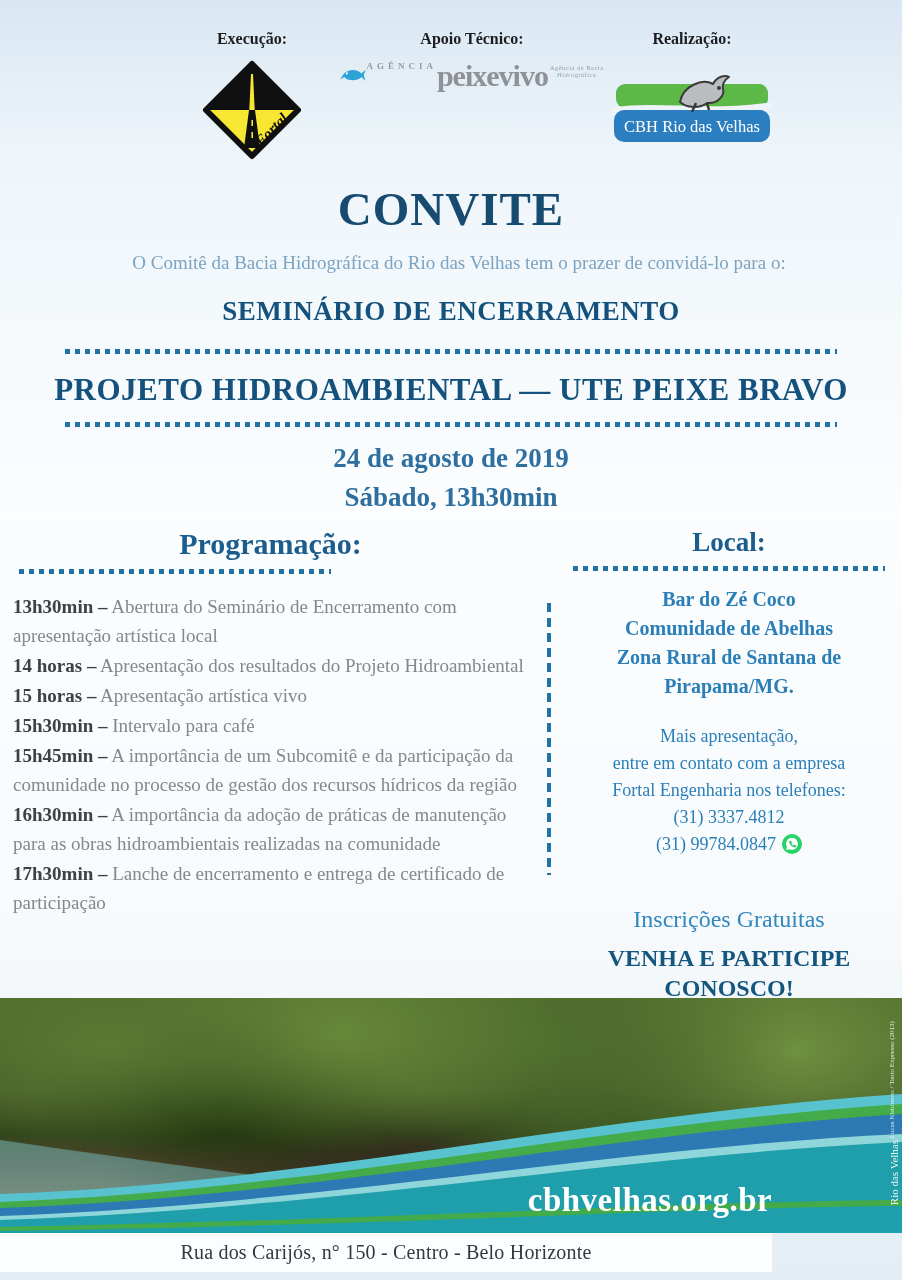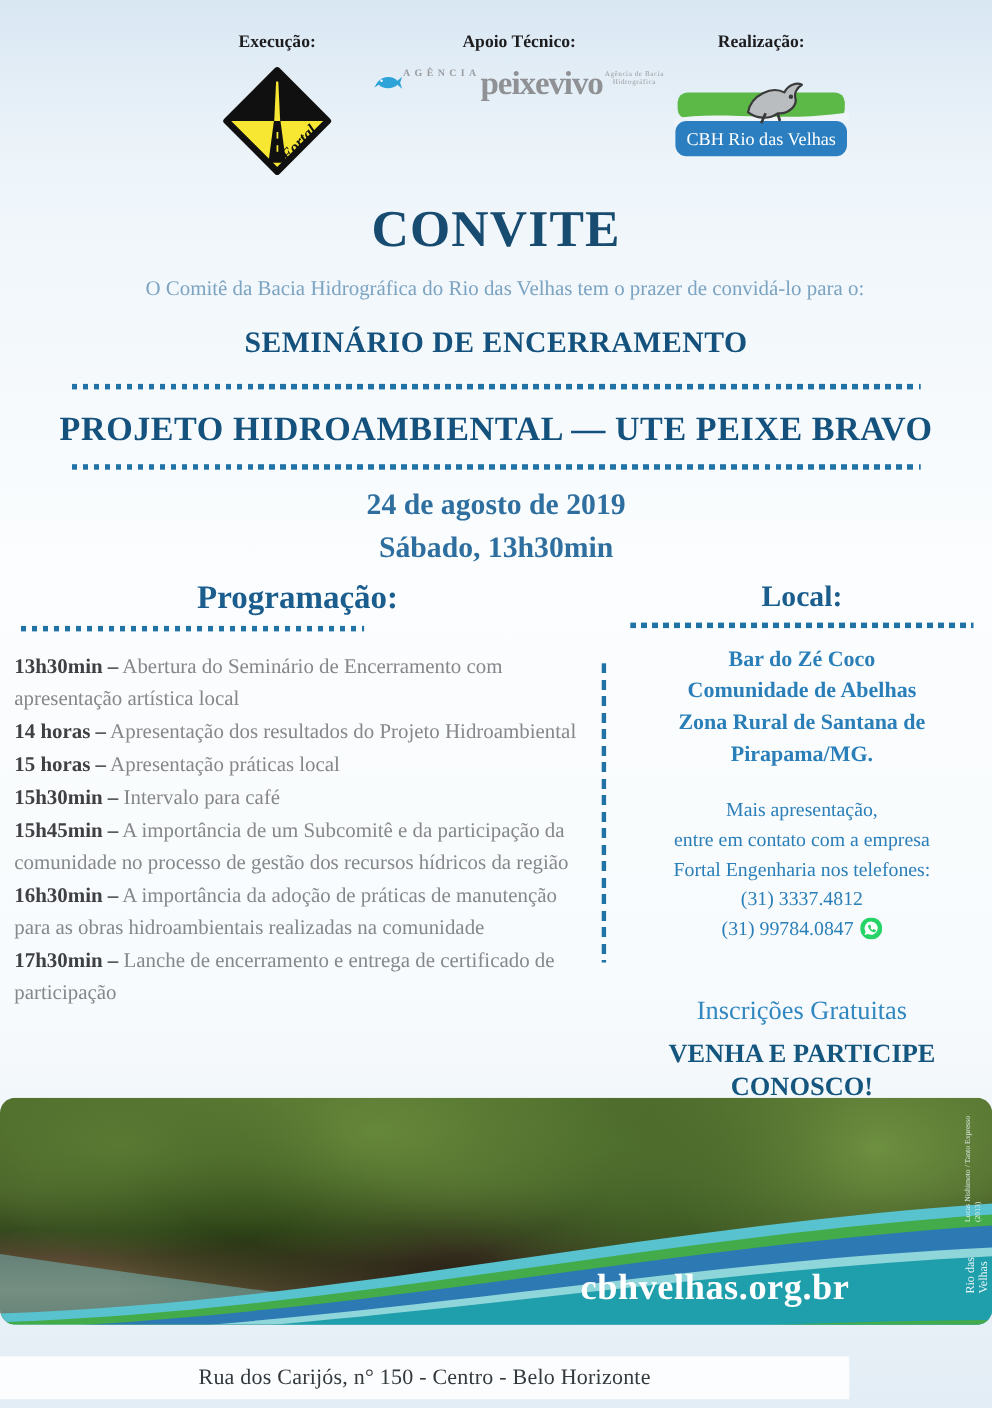--- a/index.html
+++ b/index.html
@@ -42,31 +42,31 @@
   .col-right .col-head{font-size:27px;}
   .addr-block{margin-top:14px;}
   .addr{font-size:20px;line-height:29px;font-weight:600;margin:0;color:#2b7fb9;}
   .info-block{margin-top:22px;}
   .info{font-size:18px;line-height:27px;font-weight:500;margin:0;color:#2b7fb9;}
   .phone{font-size:18px;line-height:27px;font-weight:500;margin:0;color:#2b7fb9;}
   .wa{display:inline-block;vertical-align:-4px;margin-left:6px;}
   .free{margin:44px 0 0;font-size:24px;color:#3187c0;font-weight:500;}
   .cta{font-size:24px;color:#15567f;font-weight:700;line-height:30px;margin:10px 0 0;}
   
-  .photo{position:absolute;top:998px;left:0;width:902px;height:206px;overflow:hidden;
+  .photo{position:absolute;top:998px;left:0;width:902px;height:235px;overflow:hidden;
     background:
       radial-gradient(ellipse 300px 150px at 12% 20%, #5a7a33 0%, rgba(90,122,51,0) 70%),
       radial-gradient(ellipse 320px 170px at 38% 15%, #66883a 0%, rgba(102,136,58,0) 70%),
       radial-gradient(ellipse 340px 180px at 62% 20%, #4f6f2e 0%, rgba(79,111,46,0) 70%),
       radial-gradient(ellipse 300px 170px at 88% 22%, #6e9040 0%, rgba(110,144,64,0) 70%),
       radial-gradient(ellipse 260px 120px at 25% 45%, #22380f 0%, rgba(34,56,15,0) 75%),
       radial-gradient(ellipse 300px 130px at 70% 50%, #3a5520 0%, rgba(58,85,32,0) 70%),
       radial-gradient(ellipse 400px 120px at 45% 78%, #2a2417 0%, rgba(42,36,23,0) 75%),
       radial-gradient(ellipse 300px 100px at 85% 80%, #7a6544 0%, rgba(122,101,68,0) 70%),
-      linear-gradient(180deg,#4e6b2c 0%,#475f28 40%,#31451c 58%,#554730 70%,#6f5d3e 85%,#51432c 100%); border-radius: 14px;}
+      linear-gradient(180deg,#4e6b2c 0%,#475f28 40%,#31451c 58%,#554730 70%,#6f5d3e 85%,#51432c 100%);}
   .waves{position:absolute;inset:0;}
   .website{position:absolute;left:400px;width:500px;bottom:14px;text-align:center;
     font-size:33px;font-weight:700;color:#ffffff;letter-spacing:.5px;}
   .credit{position:absolute;right:2px;bottom:28px;writing-mode:vertical-rl;transform:rotate(180deg);
     color:#eaf5f6;display:flex;gap:2px;}
   .credit-title{font-size:11px;line-height:12px;}
   .credit-sub{font-size:7px;line-height:9px;opacity:.9;}
   
   .addressbar{position:absolute;top:1233px;left:0;width:772px;height:39px;background:#fcfdfe;
     display:flex;align-items:center;justify-content:center;}
@@ -134,21 +134,21 @@
   <p class="date">24 de agosto de 2019</p>
   <p class="time">Sábado, 13h30min</p>
 
   <div class="columns">
     <div class="col-left">
       <h3 class="col-head">Programação:</h3>
       <div class="col-underline" style="margin-left:6px;"></div>
       <div class="list">
         <p class="item"><b>13h30min</b> <b>–</b> <span>Abertura do Seminário de Encerramento com apresentação artística local</span></p>
         <p class="item"><b>14 horas</b> <b>–</b> <span>Apresentação dos resultados do Projeto Hidroambiental</span></p>
-        <p class="item"><b>15 horas</b> <b>–</b> <span>Apresentação práticas local</span></p>
+        <p class="item"><b>15 horas</b> <b>–</b> <span>Apresentação artística vivo</span></p>
         <p class="item"><b>15h30min</b> <b>–</b> <span>Intervalo para café</span></p>
         <p class="item"><b>15h45min</b> <b>–</b> <span>A importância de um Subcomitê e da participação da comunidade no processo de gestão dos recursos hídricos da região</span></p>
         <p class="item"><b>16h30min</b> <b>–</b> <span>A importância da adoção de práticas de manutenção para as obras hidroambientais realizadas na comunidade</span></p>
         <p class="item"><b>17h30min</b> <b>–</b> <span>Lanche de encerramento e entrega de certificado de participação</span></p>
       </div>
     </div>
 
     <div class="vsep"></div>
 
     <div class="col-right">

